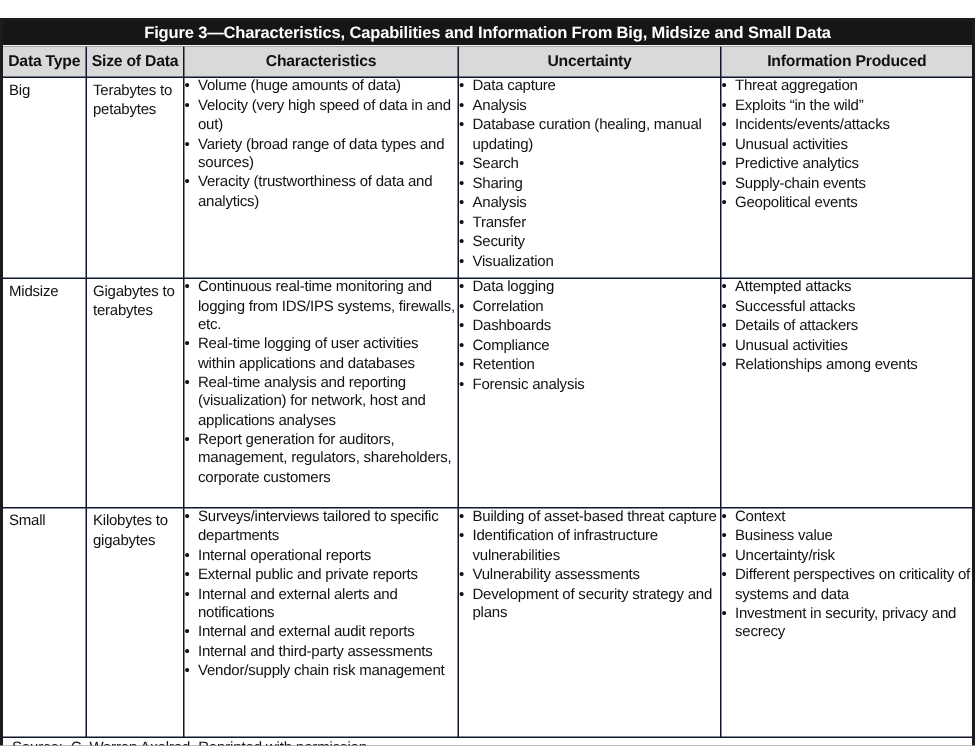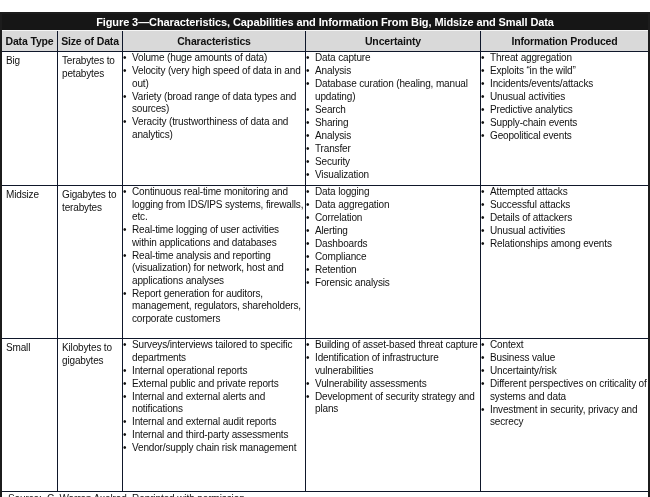--- a/index.html
+++ b/index.html
@@ -141,23 +141,21 @@
       <div class="cell">Midsize</div>
       <div class="cell">Gigabytes to terabytes</div>
       <ul class="cell blist">
           <li>Continuous real-time monitoring and logging from IDS/IPS systems, firewalls, etc.</li>
           <li>Real-time logging of user activities within applications and databases</li>
           <li>Real-time analysis and reporting (visualization) for network, host and applications analyses</li>
           <li>Report generation for auditors, management, regulators, shareholders, corporate customers</li>
         </ul>
       <ul class="cell blist">
           <li>Data logging</li>
-          <li>Data aggregation</li>
           <li>Correlation</li>
-          <li>Alerting</li>
           <li>Dashboards</li>
           <li>Compliance</li>
           <li>Retention</li>
           <li>Forensic analysis</li>
         </ul>
       <ul class="cell blist">
           <li>Attempted attacks</li>
           <li>Successful attacks</li>
           <li>Details of attackers</li>
           <li>Unusual activities</li>

